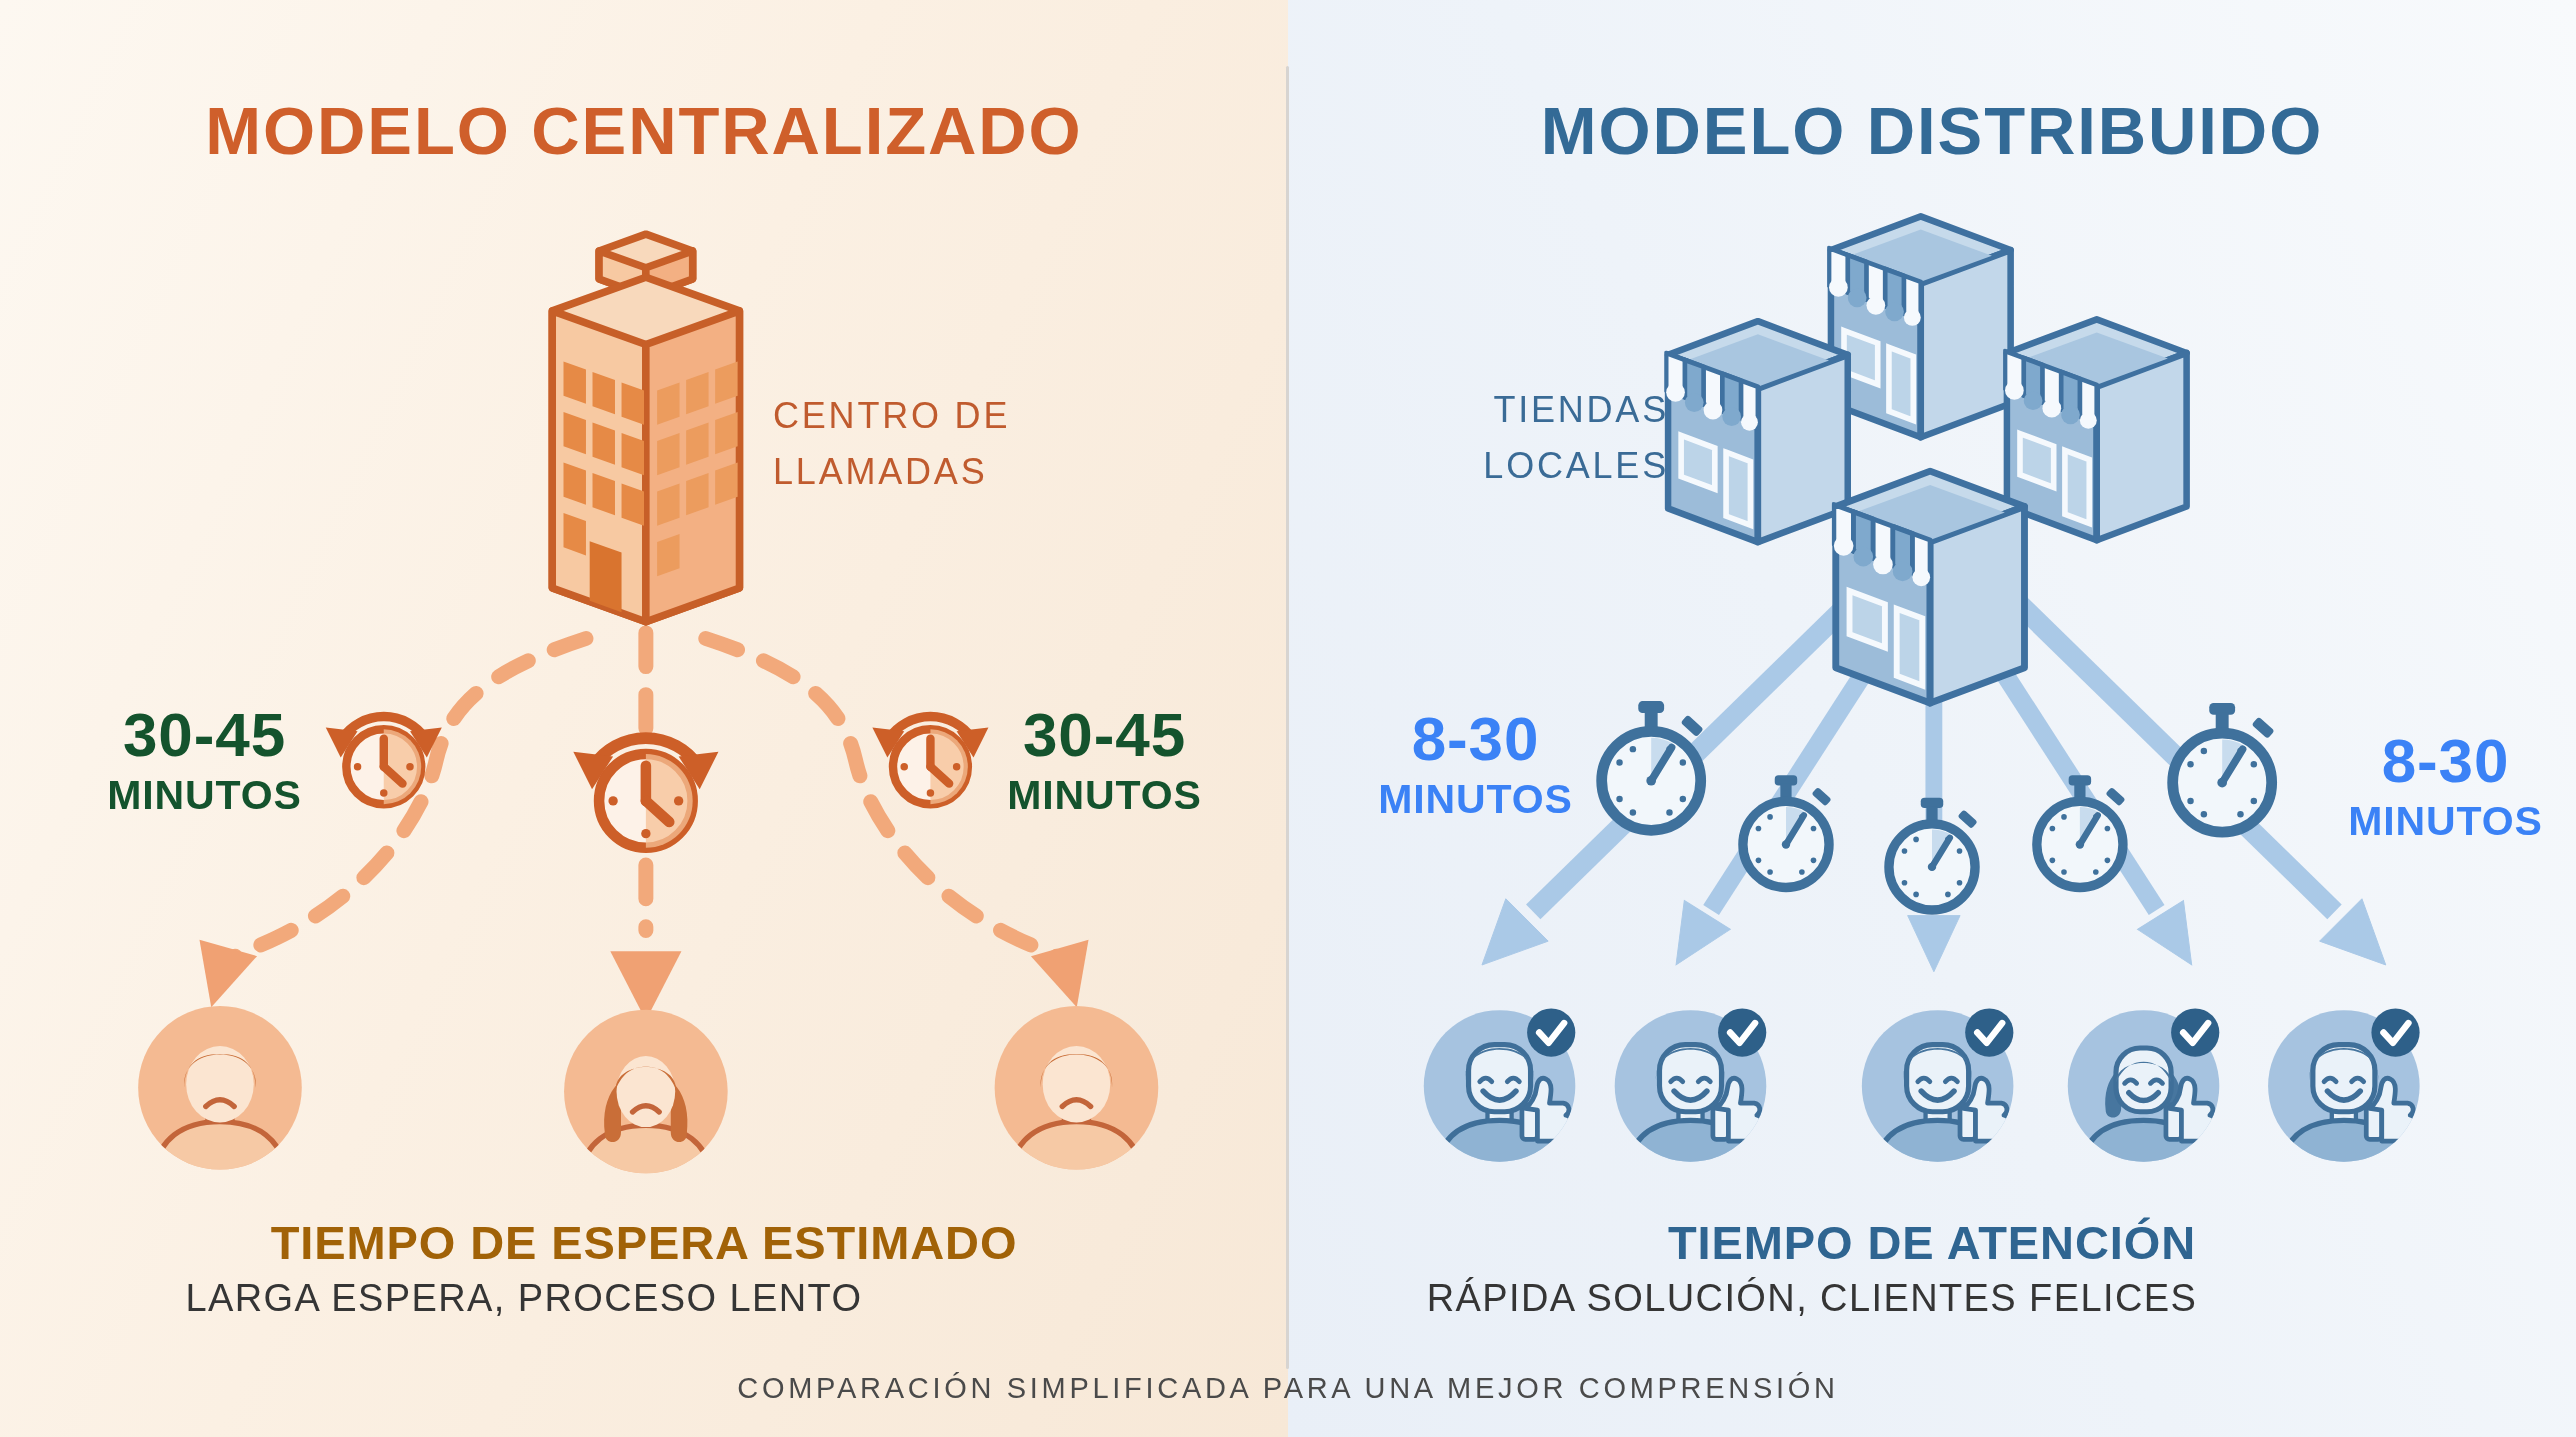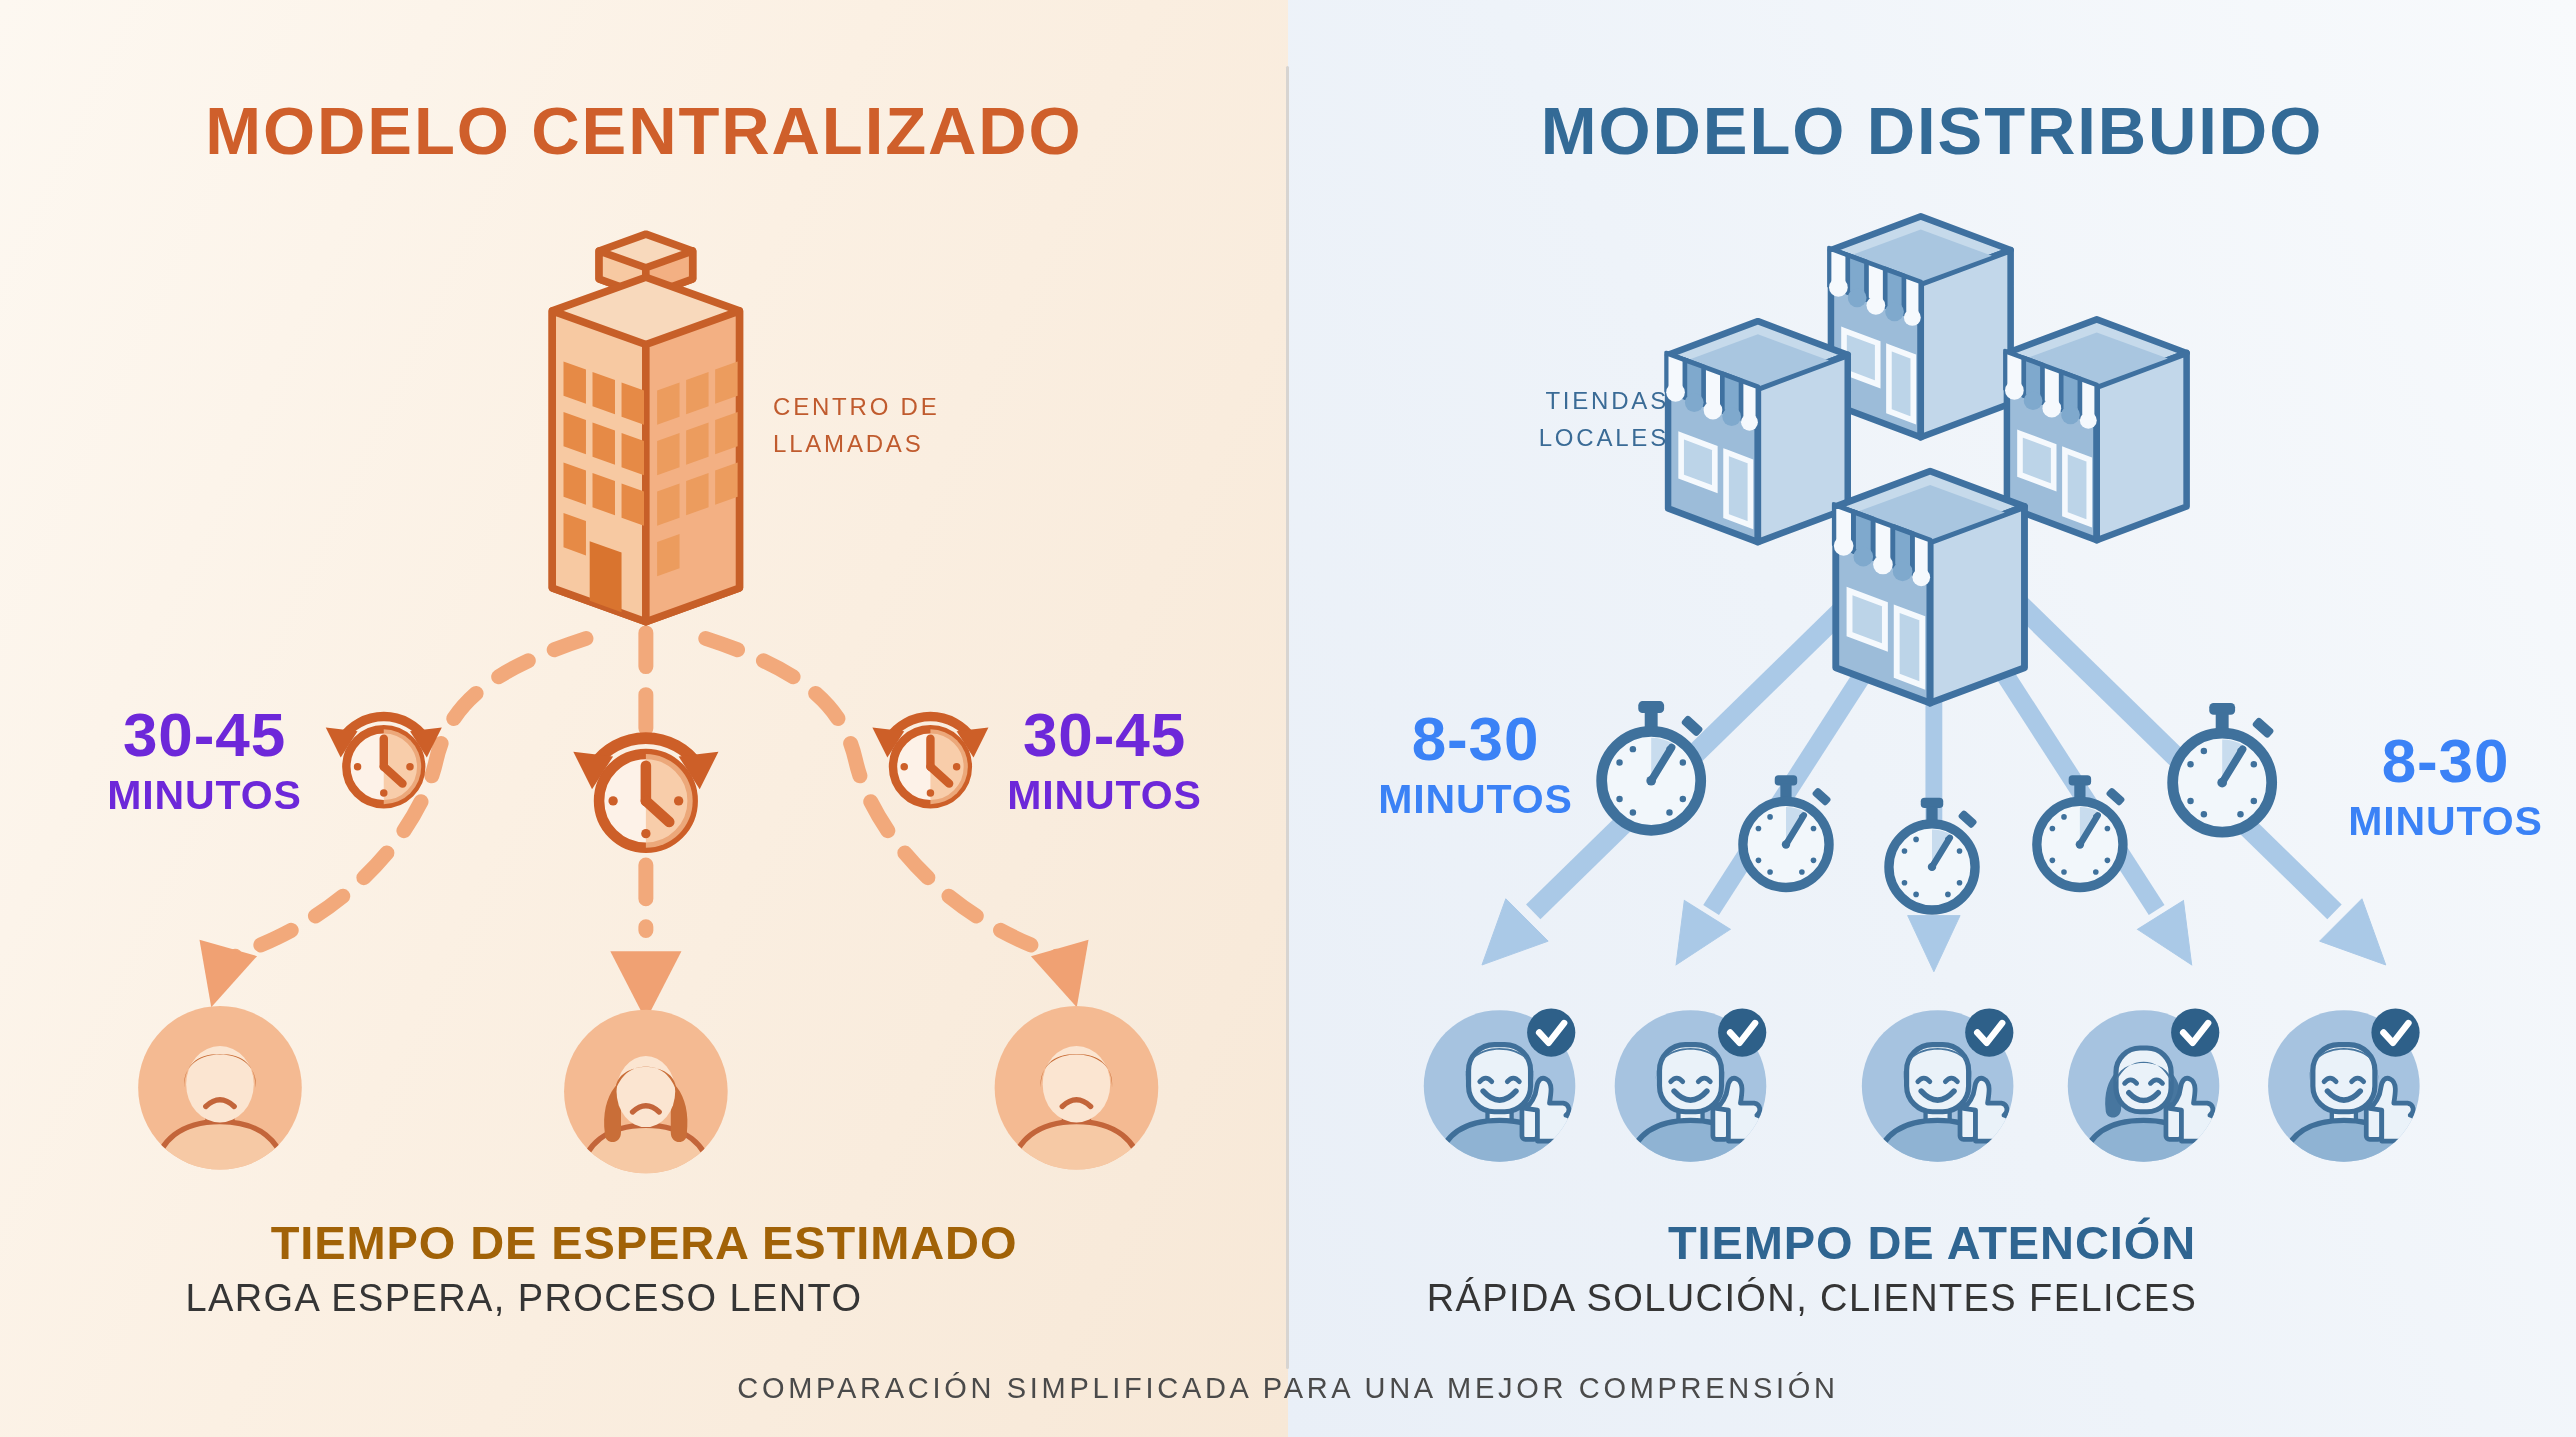--- a/index.html
+++ b/index.html
@@ -9,27 +9,27 @@
   }
   .abs{position:absolute;}
   .half{top:0;width:1288px;height:1438px;}
   #bg-left{left:0;background:linear-gradient(115deg,#fdf8f1 0%,#fbf0e3 45%,#f7e8d7 100%);}
   #bg-right{left:1288px;background:linear-gradient(245deg,#f8fafc 0%,#eef3f9 55%,#e9eff7 100%);}
   #divider{left:1286px;top:66px;width:2.8px;height:1303px;background:#d7d4d1;border-radius:1.9px;}
   .panel-title{top:97px;width:1288px;text-align:center;font-size:67px;font-weight:700;
     letter-spacing:1.9px;line-height:1;}
   #title-left{left:0;color:#cf5f2b;}
   #title-right{left:1288px;color:#336a96;}
-  .icon-label{font-size:24px;font-weight:400;letter-spacing:2.8px;line-height:1.55;}
+  .icon-label{font-size:36px;font-weight:400;letter-spacing:2.8px;line-height:1.55;}
   #building-label{left:773px;top:388px;width:262px;color:#c05b2e;text-align:left;}
   #stores-label{left:1426px;top:382px;width:243px;color:#3a6b96;text-align:right;}
   .time-badge{width:281px;text-align:center;line-height:1;}
   .time-value{font-size:62px;font-weight:700;letter-spacing:0.9px;}
   .time-unit{font-size:41px;font-weight:700;letter-spacing:0.9px;margin-top:9.4px;}
-  .orange .time-value,.orange .time-unit{color:#6d28d9;}
+  .orange .time-value,.orange .time-unit{color:#14532d;}
   .blue .time-value,.blue .time-unit{color:#3b82f6;}
   #time-L1{left:64px;top:704px;}
   #time-L2{left:964px;top:704px;}
   #time-R1{left:1335px;top:708px;}
   #time-R2{left:2305px;top:730px;}
   .result-title{width:1288px;top:1215px;text-align:center;font-size:47px;font-weight:700;letter-spacing:0.9px;}
   #result-title-left{left:0;color:#a16207;}
   #result-title-right{left:1288px;color:#2f6591;}
   .result-subtitle{width:1048px;top:1277px;text-align:center;font-size:38px;font-weight:400;
     letter-spacing:1.4px;color:#353535;}

